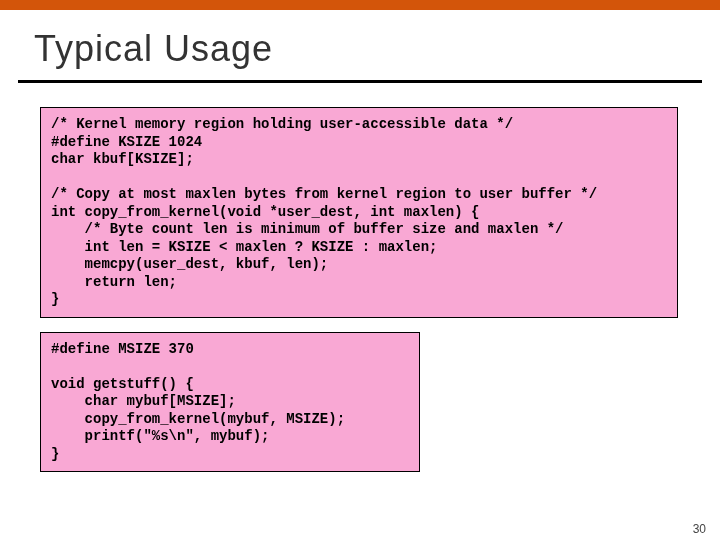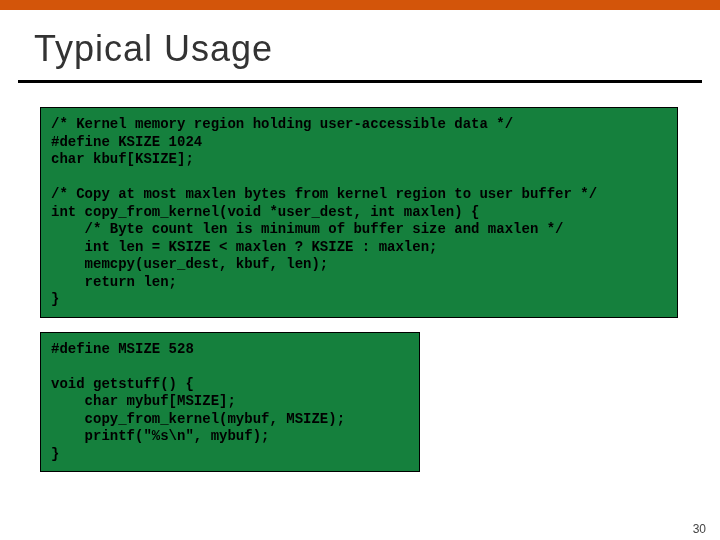--- a/index.html
+++ b/index.html
@@ -3,21 +3,21 @@
 <meta charset="utf-8">
 <style>
   * { box-sizing: border-box; margin: 0; padding: 0; }
   html, body { width: 720px; height: 540px; background: #fff; font-family: Arial, Helvetica, sans-serif; }
   .slide { width: 720px; height: 540px; position: relative; }
   .topbar { height: 10px; background: #d3550a; }
   .title { font-size: 36px; color: #333; padding: 18px 0 10px 34px; letter-spacing: 1px; }
   .hr { height: 3px; background: #000; margin: 0 18px 0 18px; }
   .content { padding: 24px 30px 0 40px; }
   .codebox {
-    background: #15803d;
+    background: #f9a8d4;
     border: 1.5px solid #000;
     padding: 8px 10px 8px 10px;
     font-family: "Courier New", Courier, monospace;
     font-weight: bold;
     font-size: 14px;
     line-height: 1.25;
     white-space: pre;
     color: #000;
     margin-bottom: 14px;
   }
@@ -43,21 +43,21 @@
 #define KSIZE 1024
 char kbuf[KSIZE];
 
 /* Copy at most maxlen bytes from kernel region to user buffer */
 int copy_from_kernel(void *user_dest, int maxlen) {
     /* Byte count len is minimum of buffer size and maxlen */
     int len = KSIZE &lt; maxlen ? KSIZE : maxlen;
     memcpy(user_dest, kbuf, len);
     return len;
 }</div>
-    <div class="codebox box3">#define MSIZE 528
+    <div class="codebox box3">#define MSIZE 370
 
 void getstuff() {
     char mybuf[MSIZE];
     copy_from_kernel(mybuf, MSIZE);
     printf("%s\n", mybuf);
 }</div>
   </div>
   <div class="pagenum">30</div>
 </div>
 

